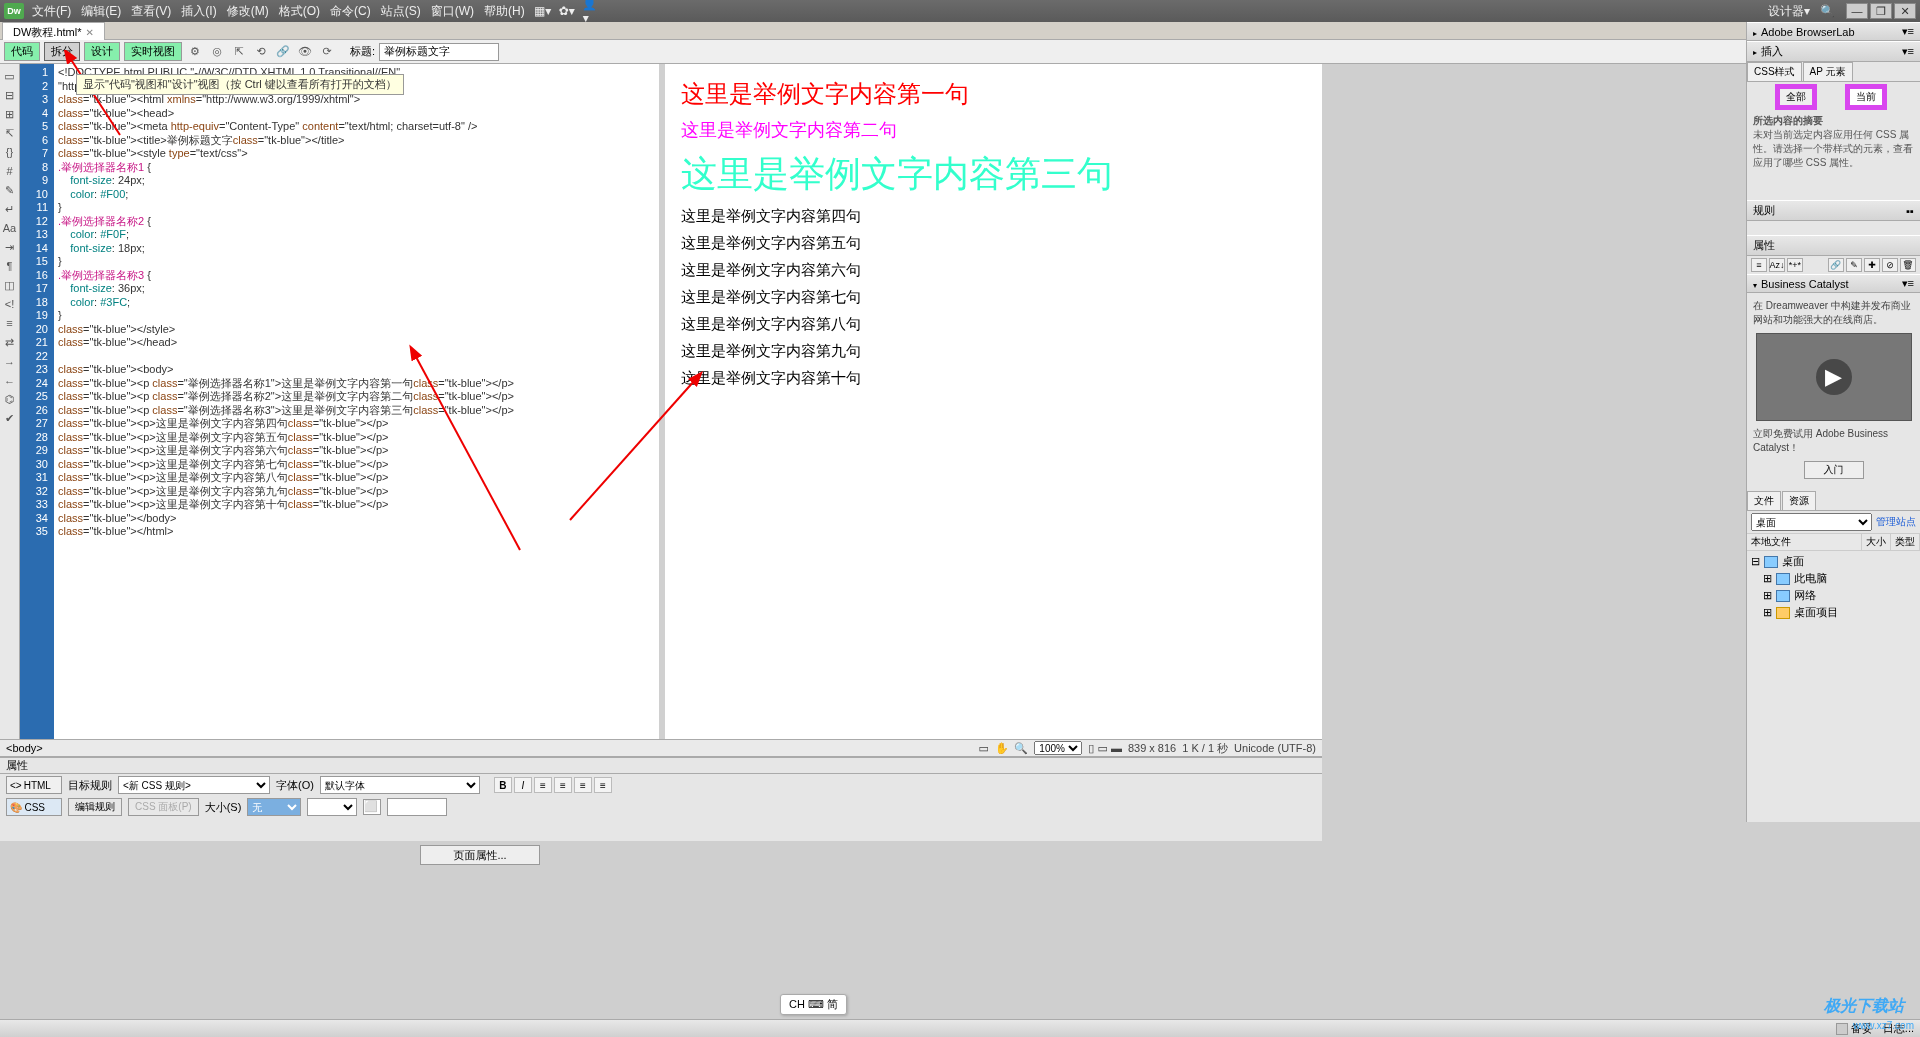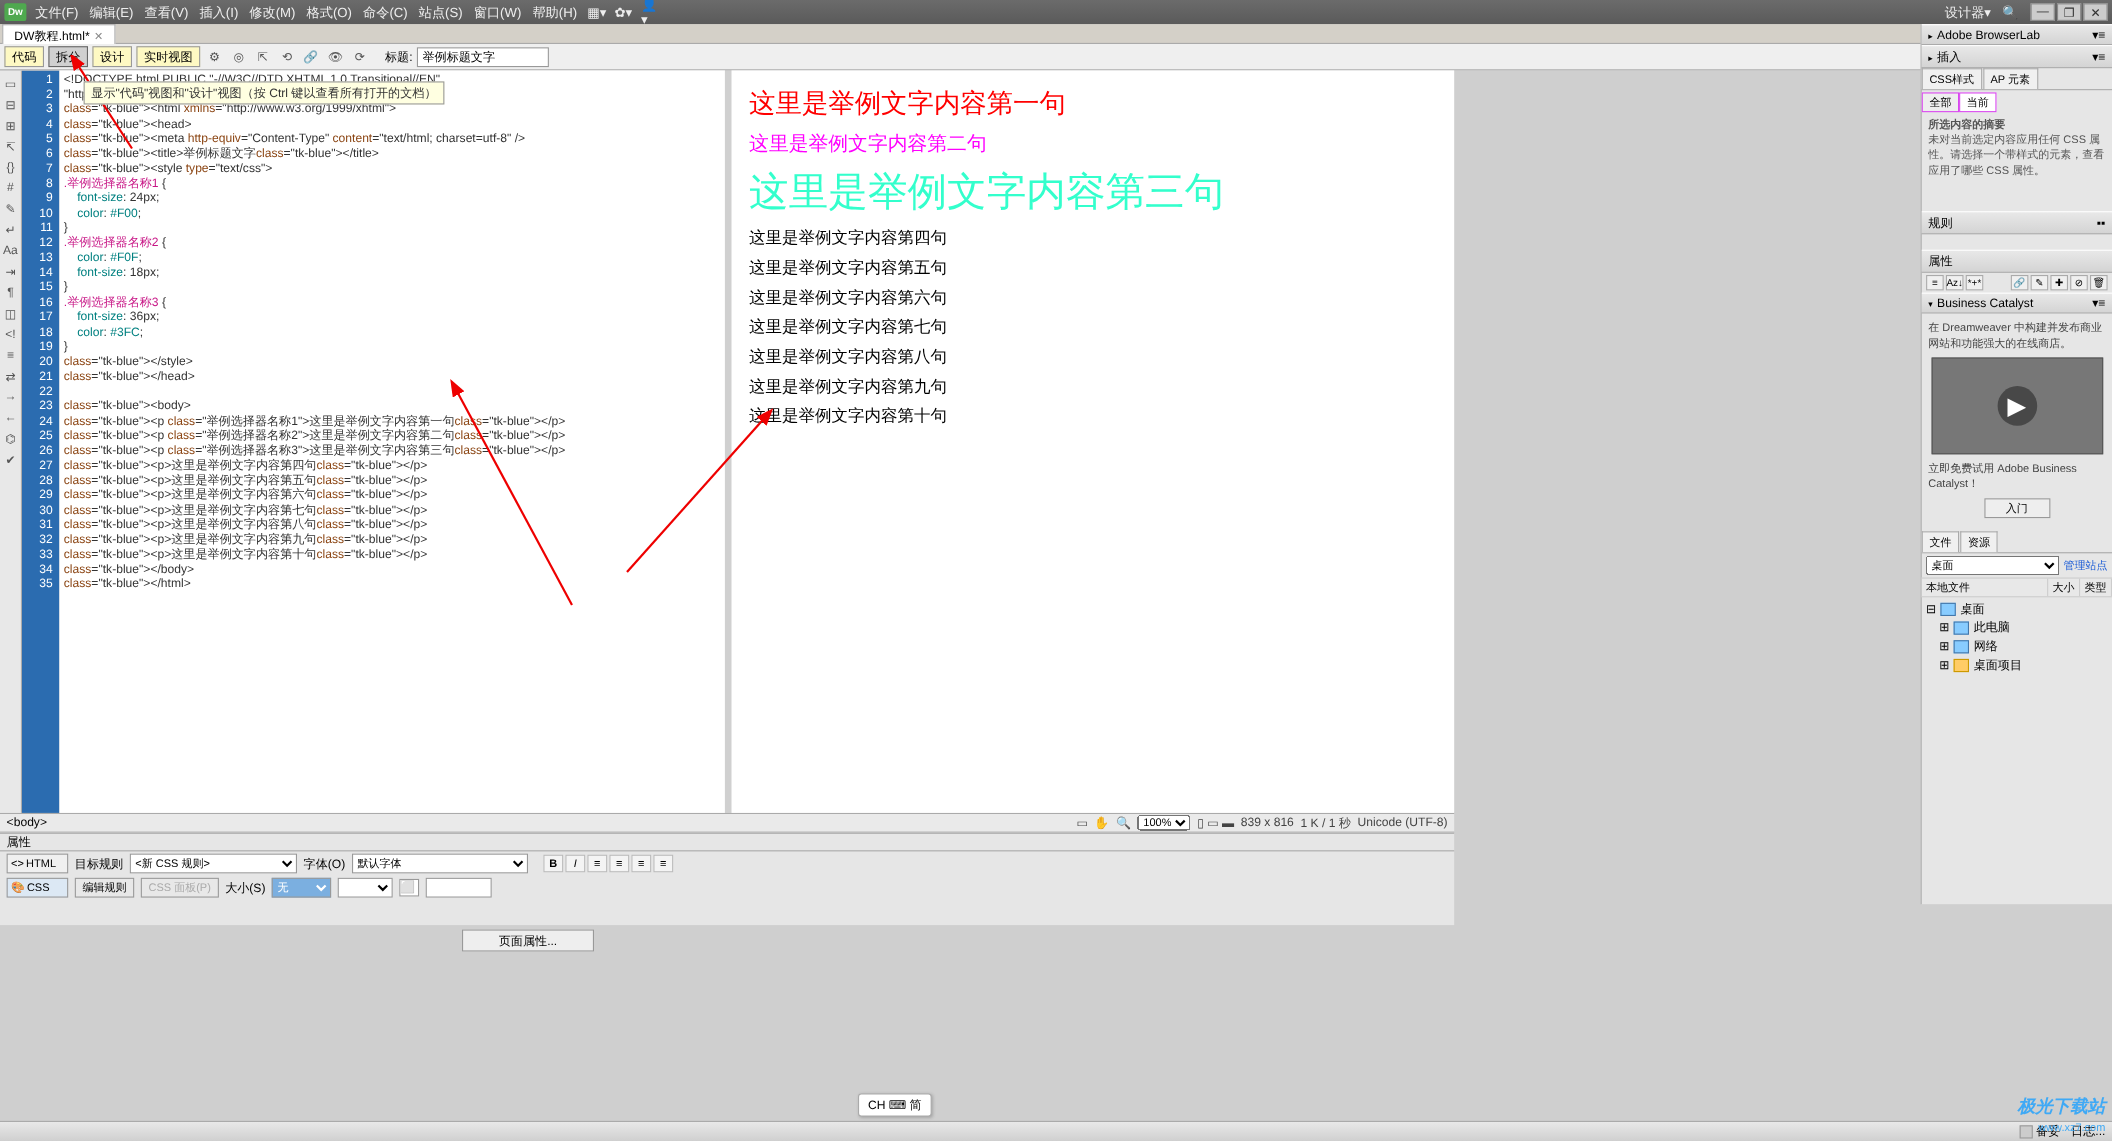--- a/index.html
+++ b/index.html
@@ -15,21 +15,21 @@
 .window-controls { display: flex; gap: 0; }
 .window-controls span { width: 22px; height: 16px; border: 1px solid #888; background: #ccc; display: flex; align-items: center; justify-content: center; font-size: 11px; color: #333; margin-left: 2px; }
 
 
 .file-tab-bar { background: #d4d0c8; height: 18px; display: flex; align-items: flex-start; padding-left: 2px; border-bottom: 1px solid #aaa; }
 .file-tab { background: #fff; padding: 2px 10px; border: 1px solid #aaa; border-bottom: none; font-size: 11px; display: flex; align-items: center; gap: 4px; }
 .file-tab .close-x { color: #888; font-size: 10px; }
 
 
 .view-toolbar { background: #efefef; height: 24px; display: flex; align-items: center; padding: 0 4px; border-bottom: 1px solid #aaa; font-size: 11px; gap: 4px; position: relative; }
-.view-btn { padding: 1px 6px; border: 1px solid #999; background: #fef9c3; font-size: 11px; cursor: pointer; }
+.view-btn { padding: 1px 6px; border: 1px solid #999; background: #86efac; font-size: 11px; cursor: pointer; }
 .view-btn.active { background: #d0d0d0; border-color: #666; }
 .tb-icon { width: 18px; height: 18px; display: inline-flex; align-items: center; justify-content: center; color: #555; }
 .title-label { margin-left: 10px; }
 .title-input { height: 18px; width: 120px; border: 1px solid #999; background: #fff; padding: 0 4px; font-size: 11px; }
 .filepath { position: absolute; right: 10px; font-size: 10px; color: #666; }
 
 
 .tooltip-split { position: absolute; top: 74px; left: 76px; background: #ffffe1; border: 1px solid #999; padding: 2px 6px; font-size: 11px; color: #333; z-index: 50; }
 
 
@@ -61,21 +61,21 @@
 .design-view .p3 { font-size: 36px; color: #3fc; }
 
 
 .right-panels { position: absolute; right: 0; top: 22px; width: 174px; height: 800px; display: flex; flex-direction: column; background: #e6e6e6; border-left: 1px solid #aaa; font-size: 11px; }
 .panel-header { background: linear-gradient(#e8e8e8, #d4d4d4); padding: 2px 6px; border-bottom: 1px solid #aaa; border-top: 1px solid #fff; display: flex; align-items: center; justify-content: space-between; font-size: 11px; }
 .panel-header .tri { margin-right: 4px; font-size: 8px; }
 .panel-body { padding: 4px 6px; font-size: 10px; color: #555; }
 .css-tabs { display: flex; border-bottom: 1px solid #aaa; font-size: 10px; }
 .css-tabs span { padding: 2px 6px; border: 1px solid #aaa; border-bottom: none; background: #f0f0f0; margin-right: 1px; }
 .css-subtabs { display: flex; font-size: 10px; margin-top: 2px; }
-.css-subtabs span { padding: 1px 6px; border: 1px solid #d946ef; background: #eee; }
+.css-subtabs span { padding: 1px 6px; border: 5px solid #d946ef; background: #eee; margin-left: 28px; }
 .css-subtabs span.active { background: #fff; }
 .panel-icons { display: flex; gap: 2px; padding: 2px 4px; }
 .panel-icons span { width: 16px; height: 14px; border: 1px solid #aaa; background: #f0f0f0; display: inline-flex; align-items: center; justify-content: center; font-size: 9px; }
 .bc-body { padding: 6px; font-size: 10px; color: #444; }
 .bc-video { width: 156px; height: 88px; background: #777; margin: 6px auto; position: relative; border: 1px solid #555; }
 .bc-video::after { content: "▶"; position: absolute; top: 50%; left: 50%; transform: translate(-50%,-50%); color: #fff; font-size: 22px; background: rgba(60,60,60,.8); width: 36px; height: 36px; border-radius: 50%; display: flex; align-items: center; justify-content: center; }
 .bc-btn { display: block; margin: 6px auto; width: 60px; height: 18px; border: 1px solid #999; background: #eee; font-size: 10px; }
 
 
 .files-panel { flex: 1; }
@@ -111,21 +111,21 @@
 .page-props-btn { margin: 4px auto 0; display: block; width: 120px; height: 20px; border: 1px solid #999; background: #eee; font-size: 11px; }
 
 
 .ime-chip { position: absolute; bottom: 22px; left: 780px; border: 1px solid #aaa; background: #fff; padding: 2px 8px; font-size: 11px; border-radius: 3px; box-shadow: 1px 1px 3px rgba(0,0,0,.2); }
 
 
 .taskbar { position: absolute; bottom: 0; left: 0; right: 0; height: 18px; background: linear-gradient(#e8e8e8,#d0d0d0); border-top: 1px solid #aaa; display: flex; align-items: center; gap: 10px; padding: 0 6px; font-size: 11px; }
 .taskbar .spacer { flex: 1; }
 .taskbar .tb-item { display: flex; align-items: center; gap: 3px; }
 .taskbar .tb-icon-sm { width: 12px; height: 12px; background: #ccc; border: 1px solid #999; }
-.watermark { position: absolute; right: 6px; bottom: 20px; font-size: 16px; color: #3fa9f5; font-style: italic; font-weight: bold; }
+.watermark { position: absolute; right: 16px; bottom: 20px; font-size: 16px; color: #3fa9f5; font-style: italic; font-weight: bold; }
 .watermark-sub { position: absolute; right: 6px; bottom: 6px; font-size: 10px; color: #3fa9f5; }
 
 
 .arrow-svg { position: absolute; pointer-events: none; }
 </style>
 </head>
 <body>
 
 <div class="menubar">
   <div class="dw-logo">Dw</div>

